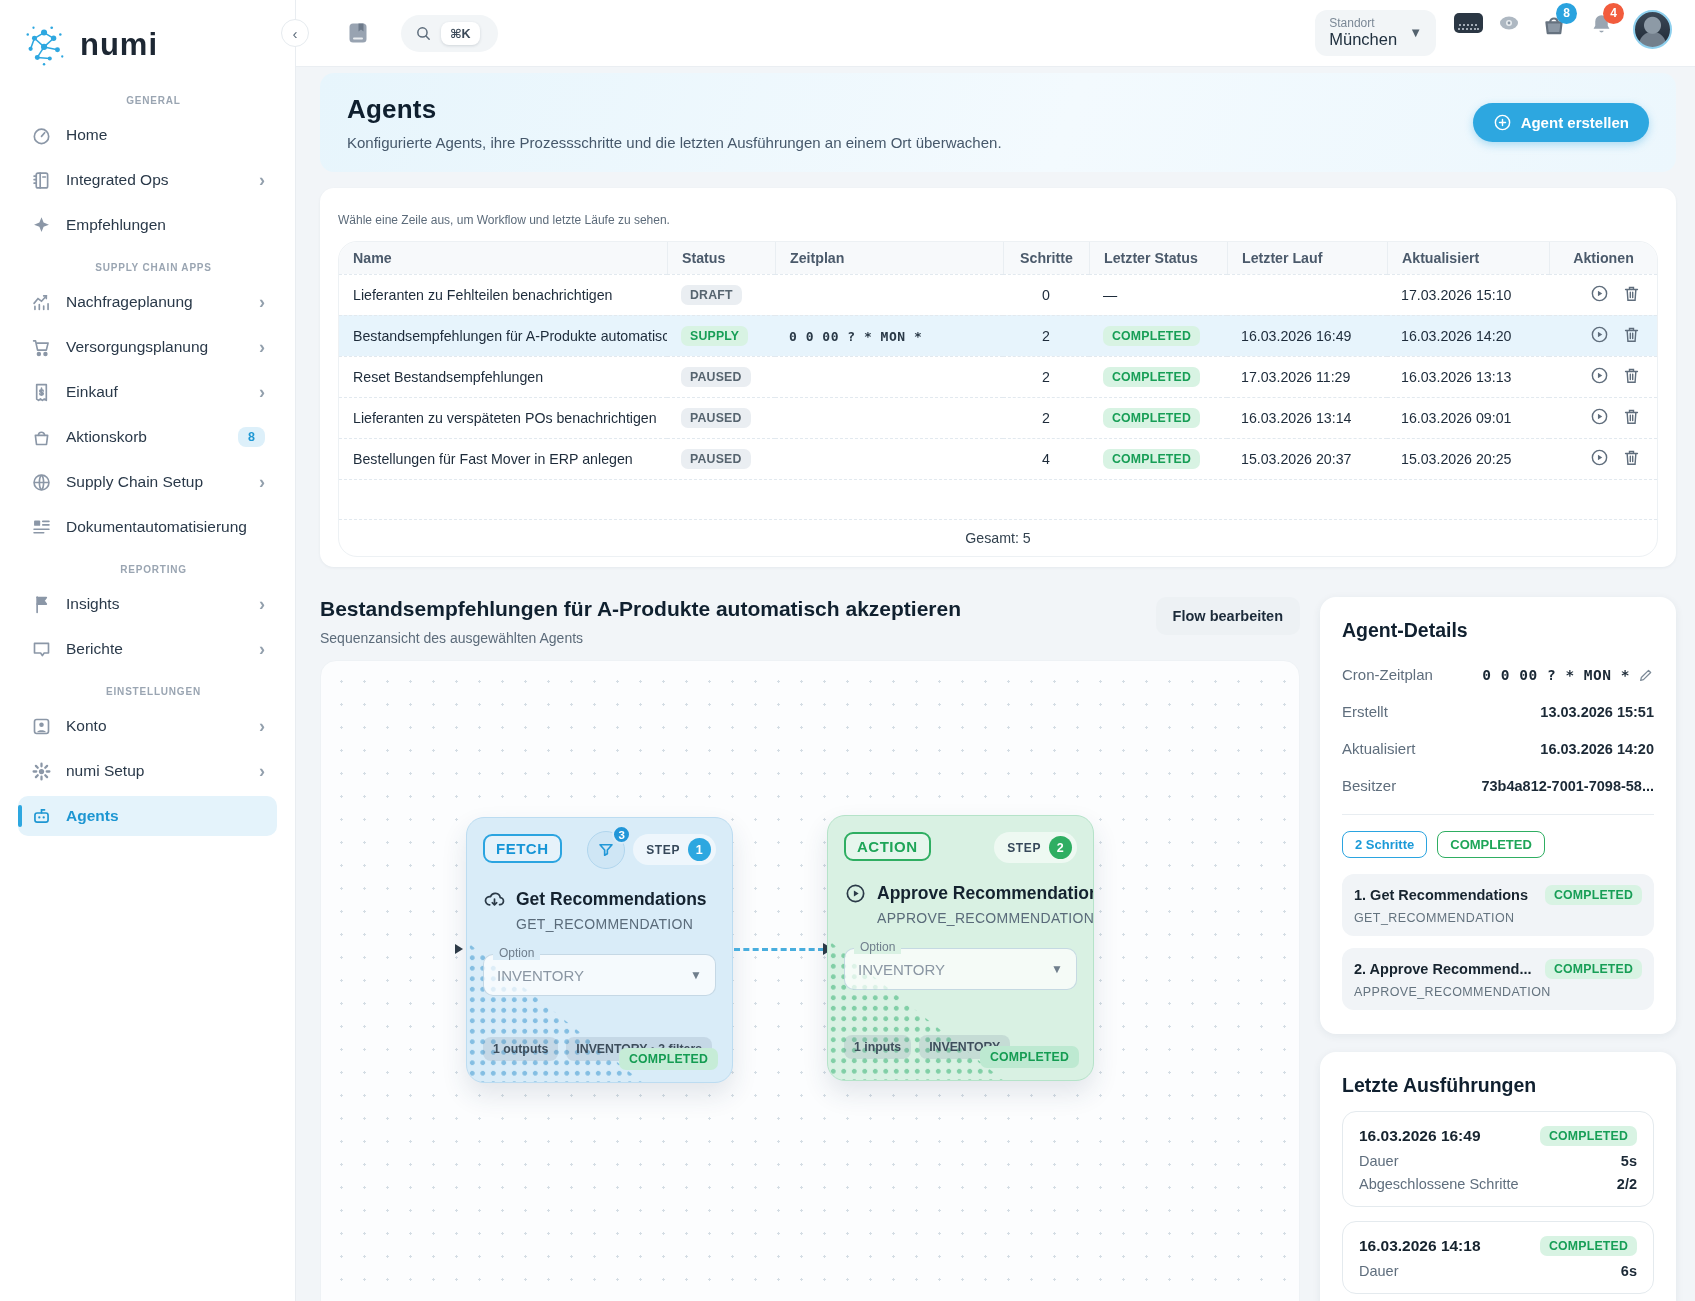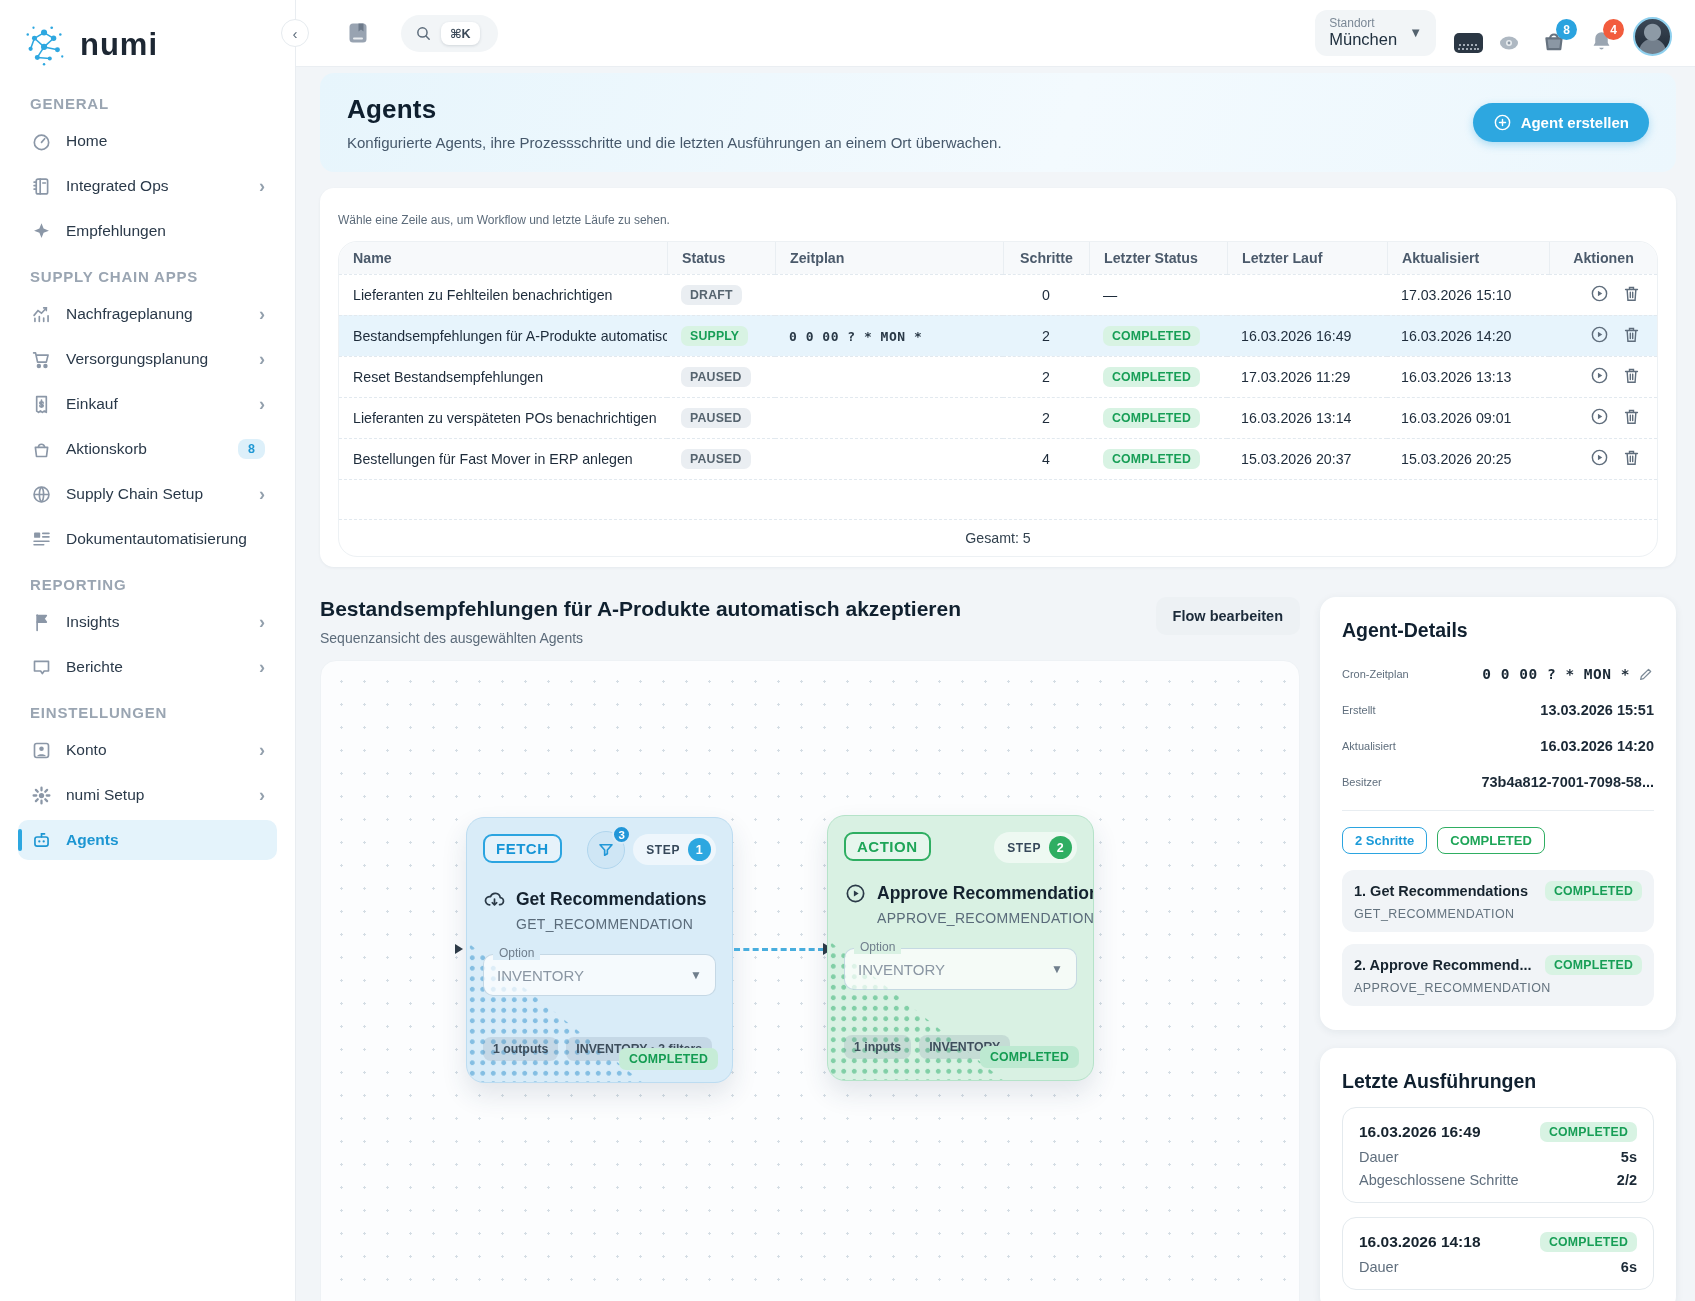--- a/index.html
+++ b/index.html
@@ -12,22 +12,23 @@
 
   
   .sidebar {
     width:296px; min-width:296px; background:#ffffff;
     border-right:1px solid #e9edf1; padding:18px 18px 0; position:relative;
   }
   .logo { display:flex; align-items:center; gap:12px; padding:4px 4px 10px; }
   .logo svg { width:46px; height:46px; }
   .logo-text { font-size:31px; font-weight:700; color:#1d2733; letter-spacing:1px; }
   .sec-label {
-    font-size:15px; font-weight:700; color:#9aa5b2; letter-spacing:.8px;
+    font-size:10px; font-weight:700; color:#9aa5b2; letter-spacing:.8px;
     margin:17px 0 9px 12px;
+    text-align:center;
   }
   .nav-item {
     height:40px; display:flex; align-items:center; gap:14px;
     padding:0 12px; border-radius:10px; margin-bottom:5px; cursor:pointer;
     font-size:15.5px; font-weight:500; color:#2a3949; position:relative;
   }
   .nav-item .nicon { width:22px; height:22px; color:#8b97a7; flex:none; display:grid; place-items:center; }
   .nav-item .nicon svg { width:21px; height:21px; }
   .nav-item .nlabel { flex:1; white-space:nowrap; overflow:hidden; }
   .nav-item .chev { color:#93a0ad; font-size:18px; font-weight:600; line-height:1; }
@@ -56,21 +57,21 @@
   .icon-btn { width:26px; height:26px; display:grid; place-items:center; cursor:pointer; }
   .search-pill {
     margin-left:14px; height:37px; width:97px; border-radius:19px; background:#f2f5f7;
     display:flex; align-items:center; gap:9px; padding:0 7px 0 14px; cursor:pointer;
   }
   .search-pill svg { width:17px; height:17px; color:#5d6c7b; }
   .kbd {
     background:#fff; border-radius:8px; padding:4px 9px; font-size:12.5px; font-weight:700;
     color:#3c4a59; box-shadow:0 1px 3px rgba(20,40,60,.15);
   }
-  .topbar-right { margin-left:auto; display:flex; align-items:flex-end; gap:17px; }
+  .topbar-right { margin-left:auto; display:flex; align-items:flex-start; gap:17px; }
   .loc-pill {
     background:#f2f5f7; border-radius:12px; padding:7px 14px; display:flex; align-items:center;
     gap:12px; cursor:pointer;
   }
   .loc-lines { line-height:1.15; }
   .loc-label { font-size:12px; color:#7b8896; }
   .loc-value { font-size:16.5px; color:#20303f; font-weight:500; }
   .loc-pill .chevron { color:#55636f; font-size:13px; }
   .badge-wrap { position:relative; width:30px; height:30px; display:grid; place-items:center; cursor:pointer; }
   .bubble {
@@ -229,21 +230,21 @@
     border-left:10px solid #2e3b47; border-top:6px solid transparent; border-bottom:6px solid transparent;
   }
   .in-port { position:absolute; left:134px; top:283px;
     border-left:8px solid #2e3b47; border-top:5px solid transparent; border-bottom:5px solid transparent; }
 
   
   .panel { background:#fff; border-radius:16px; padding:22px; box-shadow:0 2px 8px rgba(25,50,75,.07); }
   .panel h2 { font-size:19.5px; font-weight:800; color:#10202f; }
   .fields { margin-top:14px; }
   .f-row { display:flex; justify-content:space-between; align-items:center; padding:10px 0; }
-  .f-label { font-size:11px; color:#5f6e7d; }
+  .f-label { font-size:15px; color:#5f6e7d; }
   .f-value { font-size:14.5px; font-weight:600; color:#1b2936; display:flex; align-items:center; gap:8px; }
   .f-value .pencil { width:16px; height:16px; color:#7c8a97; cursor:pointer; }
   .divider { border-top:1px solid #e8edf1; margin:10px 0 16px; }
   .obadges { display:flex; gap:10px; margin-bottom:16px; }
   .obadge {
     border:1.5px solid; border-radius:8px; padding:5px 12px; font-size:13px; font-weight:800;
     background:#fff;
   }
   .obadge.blue { color:#1b9ad8; border-color:#2ba4e0; }
   .obadge.green { color:#1ea558; border-color:#2fae62; }

